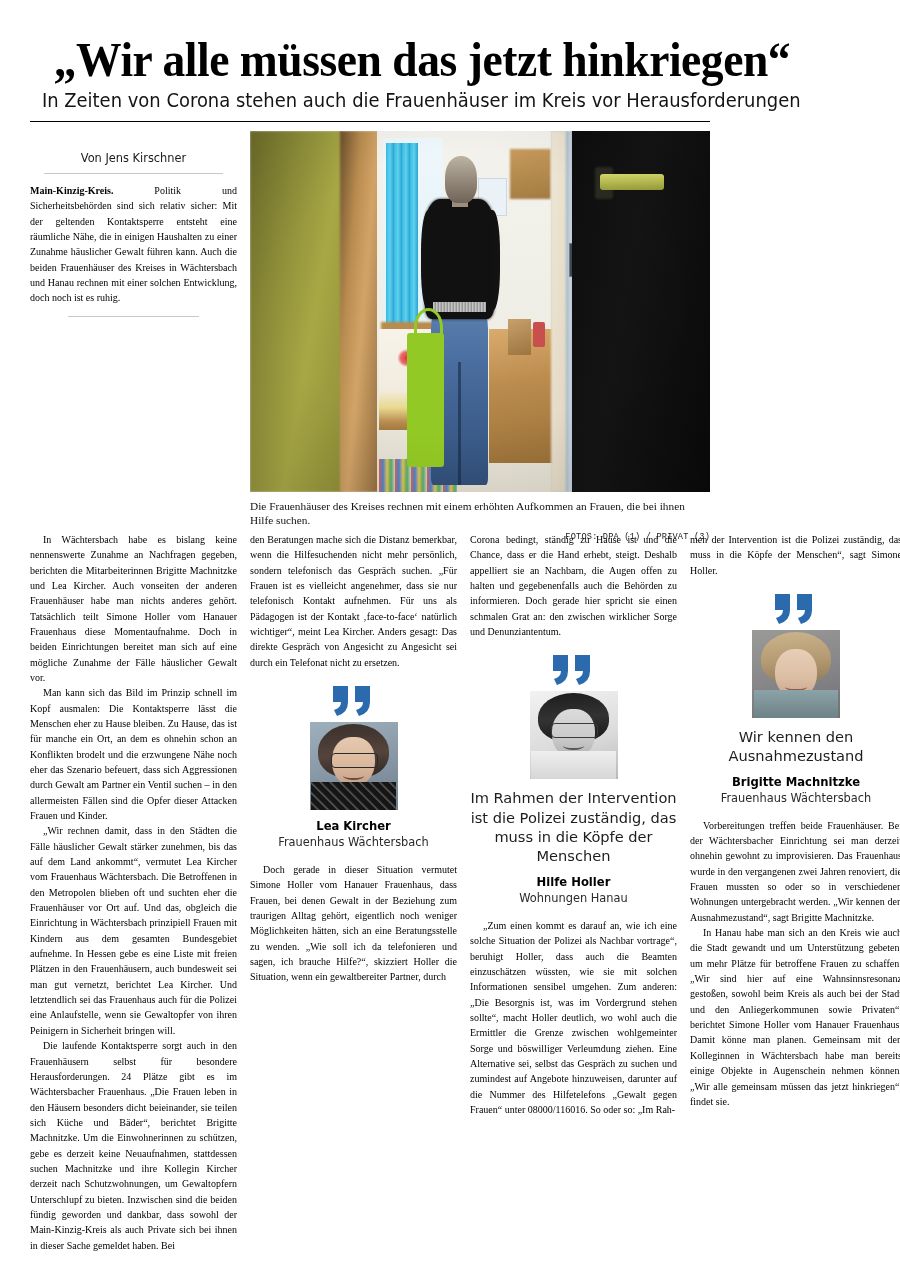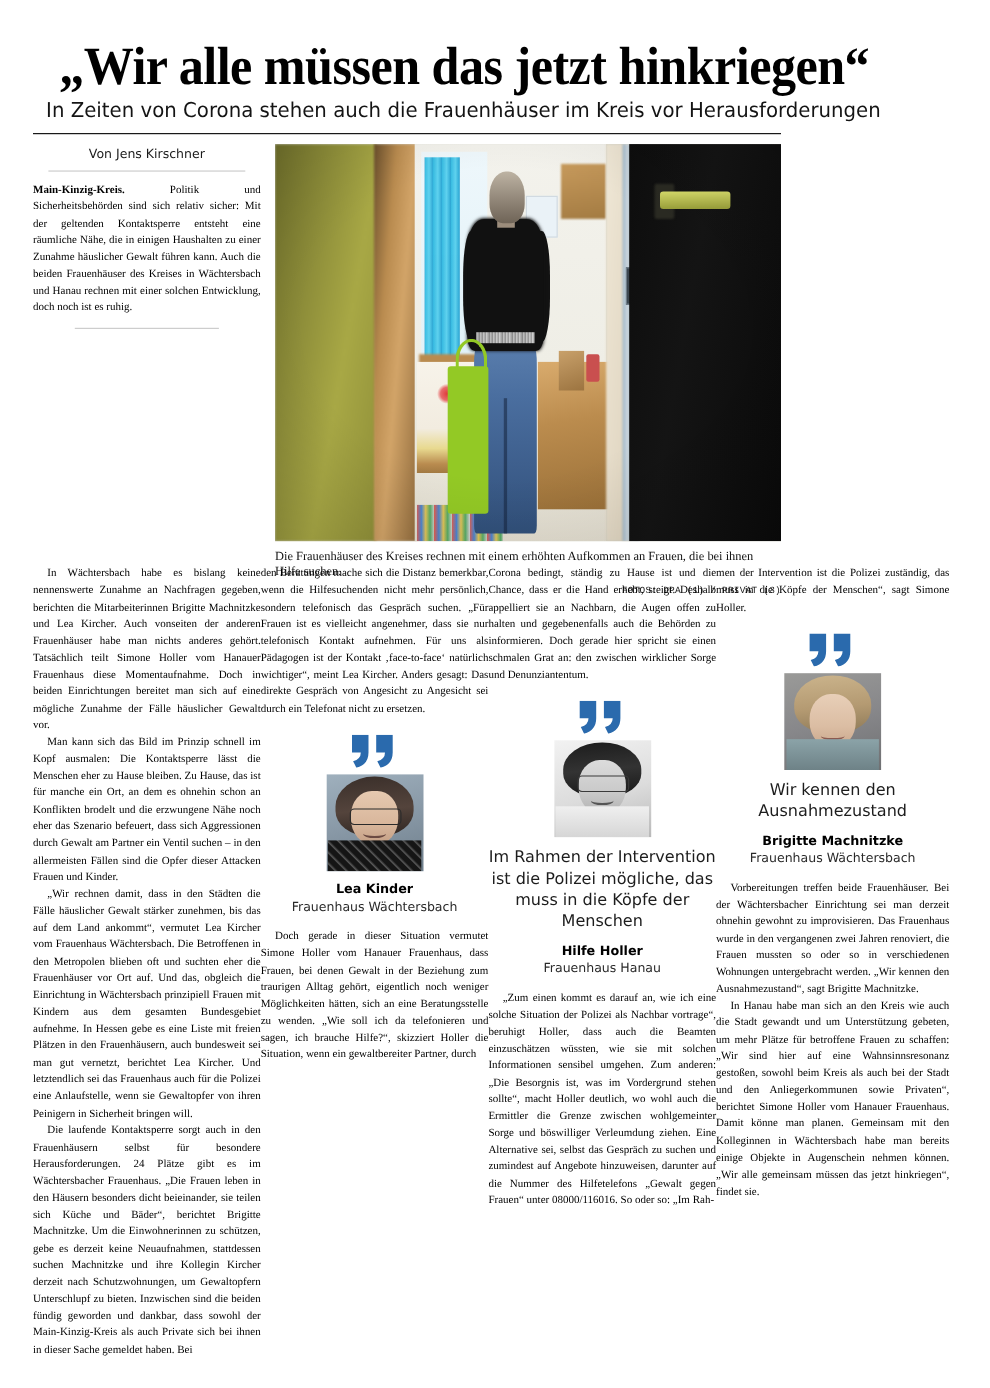--- a/index.html
+++ b/index.html
@@ -56,21 +56,21 @@
     height:370px;
   }
   .col-first{
     width:207px;
     flex:0 0 207px;
   }
   .byline{
     font-family:"DejaVu Sans", sans-serif;
     font-size:11.4px;
     text-align:center;
-    margin:2px 0 8px 0;
+    margin:20px 0 8px 0;
     color:#1a1a1a;
   }
   .hairline{
     border-top:1px solid #c8c8c8;
     margin:0 14px 9px 14px;
     height:0;
   }
   .hairline.bot{
     margin:10px 38px 0 38px;
   }
@@ -254,21 +254,22 @@
     font-size:8.6px;
     letter-spacing:0.2px;
     text-align:right;
     margin:5px 0 16px 0;
     color:#222;
   }
 
   
   .cols{
     display:flex;
-    margin-top:13px;
+    gap:13px;
+    margin-top:31px;
     height:705px;
   }
   .col{
     width:207px;flex:0 0 207px;
     position:relative;
   }
   .col.c4{width:212px;flex:0 0 212px;}
 
   
   .pullquote{
@@ -417,21 +418,21 @@
           <path d="M2 0 H17 L17 16 Q17 27 6 30 L3 24 Q10 22 10 16 H2 Z" fill="#2a6aad"></path>
           <path d="M24 0 H39 L39 16 Q39 27 28 30 L25 24 Q32 22 32 16 H24 Z" fill="#2a6aad"></path>
         </svg>
         <div class="headshot hs-lea">
           <div class="hs-hair" style="background:linear-gradient(175deg,#3a2f2a 0%,#54443c 55%,#2e2521 100%);"></div>
           <div class="hs-face" style="background:linear-gradient(180deg,#e6c9b0 0%,#d9b79c 60%,#c49f85 100%);"></div>
           <div class="hs-glasses" style="top:35%;"></div>
           <div class="hs-smile" style="top:57%;"></div>
           <div class="hs-body" style="background:repeating-linear-gradient(45deg,#151515 0px,#151515 4px,#5b5b5b 5px,#151515 7px);"></div>
         </div>
-        <div class="quote-name">Lea Kinder</div>
+        <div class="quote-name">Lea Kircher</div>
         <div class="quote-org">Frauenhaus Wächtersbach</div>
       </div>
 
       <div class="bodytext">
         <p>Doch gerade in dieser Situation vermutet Simone Holler vom Hanauer Frauenhaus, dass Frauen, bei denen Gewalt in der Beziehung zum traurigen Alltag gehört, eigentlich noch weniger Möglichkeiten hätten, sich an eine Beratungsstelle zu wenden. „Wie soll ich da telefonieren und sagen, ich brauche Hilfe?“, skizziert Holler die Situation, wenn ein gewaltbereiter Partner, durch</p>
       </div>
     </div>
 
     <div class="col c3">
       <div class="bodytext">
@@ -443,23 +444,23 @@
           <path d="M2 0 H17 L17 16 Q17 27 6 30 L3 24 Q10 22 10 16 H2 Z" fill="#2a6aad"></path>
           <path d="M24 0 H39 L39 16 Q39 27 28 30 L25 24 Q32 22 32 16 H24 Z" fill="#2a6aad"></path>
         </svg>
         <div class="headshot hs-simone">
           <div class="hs-hair" style="background:linear-gradient(175deg,#1c1c1c 0%,#333 50%,#161616 100%);height:56%;"></div>
           <div class="hs-face" style="background:linear-gradient(180deg,#dcdcdc 0%,#c9c9c9 60%,#b2b2b2 100%);top:20%;"></div>
           <div class="hs-glasses" style="top:36%;border-color:#3a3a3a;"></div>
           <div class="hs-smile" style="top:58%;border-bottom-color:#555;"></div>
           <div class="hs-body" style="background:linear-gradient(180deg,#efefef 0%,#d6d6d6 100%);"></div>
         </div>
-        <div class="quote-text">Im Rahmen der Intervention ist die Polizei mögliche, das muss in die Köpfe der Menschen</div>
+        <div class="quote-text">Im Rahmen der Intervention ist die Polizei zuständig, das muss in die Köpfe der Menschen</div>
         <div class="quote-name">Hilfe Holler</div>
-        <div class="quote-org">Frauenhaus Hanau</div>
+        <div class="quote-org">Wohnungen Hanau</div>
       </div>
 
       <div class="bodytext">
         <p>„Zum einen kommt es darauf an, wie ich eine solche Situation der Polizei als Nachbar vortrage“, beruhigt Holler, dass auch die Beamten einzuschätzen wüssten, wie sie mit solchen Informationen sensibel umgehen. Zum anderen: „Die Besorgnis ist, was im Vordergrund stehen sollte“, macht Holler deutlich, wo wohl auch die Ermittler die Grenze zwischen wohlgemeinter Sorge und böswilliger Verleumdung ziehen. Eine Alternative sei, selbst das Gespräch zu suchen und zumindest auf Angebote hinzuweisen, darunter auf die Nummer des Hilfetelefons „Gewalt gegen Frauen“ unter 08000/116016. So oder so: „Im Rah-</p>
       </div>
     </div>
 
     <div class="col c4">
       <div class="bodytext">
         <p class="noindent">men der Intervention ist die Polizei zuständig, das muss in die Köpfe der Menschen“, sagt Simone Holler.</p>

